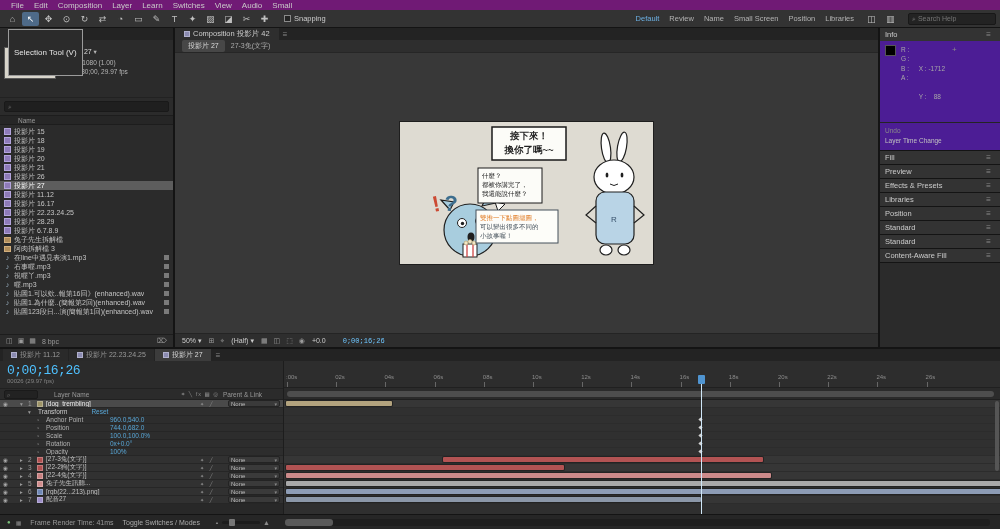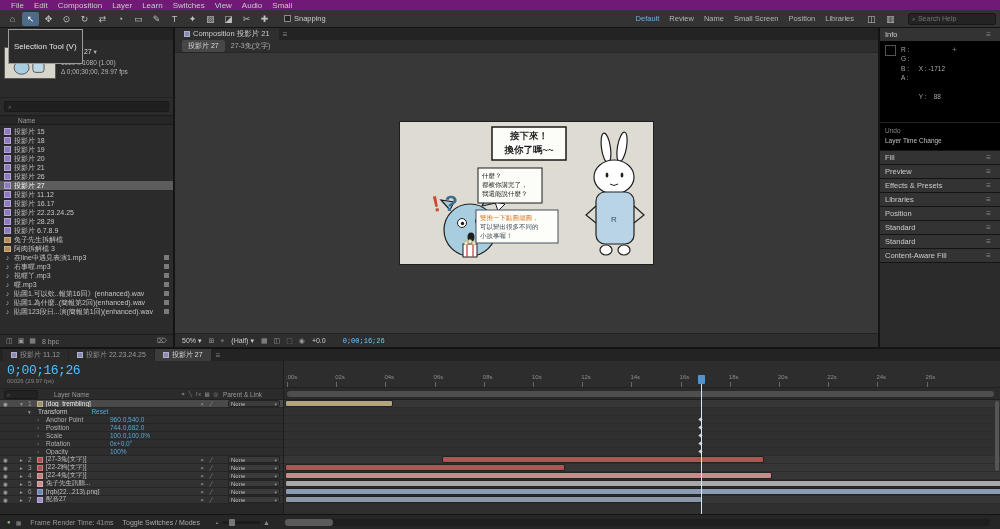--- a/index.html
+++ b/index.html
@@ -13,21 +13,21 @@
 .tool{width:17px;height:14px;text-align:center;line-height:14px;font-size:9px;color:#c0c0c0;border-radius:2px;flex:0 0 auto}
 .tool.active{background:#4e6a88;color:#fff}
 #snapping{display:flex;align-items:center;gap:3px;font-size:7.5px;color:#ccc;margin-left:10px}
 .cb{width:7px;height:7px;border:1px solid #8a8a8a;background:#242424;display:inline-block}
 #ws-area{margin-left:auto;display:flex;align-items:center;gap:9px;font-size:7.5px;color:#b3b3b3;white-space:nowrap}
 .ws.active{color:#6cb1e4}
 #tb-extra{display:flex;gap:2px}
 #help-search{width:88px;height:12px;background:#232323;border:1px solid #181818;border-radius:2px;display:flex;align-items:center;padding:0 3px;gap:2px;color:#8a8a8a;font-size:7px}
 #help-search input{flex:1;background:none;border:none;outline:none;color:#999;font-size:7px;font-family:"Liberation Sans",sans-serif;width:100%}
 
-#tooltip{position:absolute;top:29px;left:8px;z-index:60;background:#2b2b2b;border:1px solid #9b9b9b;color:#e4e4e4;font-size:8px;padding:12px 5px;white-space:nowrap}
+#tooltip{position:absolute;top:29px;left:8px;z-index:60;background:#2b2b2b;border:1px solid #9b9b9b;color:#e4e4e4;font-size:8px;padding:18px 5px;white-space:nowrap}
 
 #main{position:absolute;top:28px;left:0;right:0;height:319px;display:flex;gap:2px;background:#141414}
 
 #project-panel{width:173px;background:#2b2b2b;display:flex;flex-direction:column;overflow:hidden}
 .ptab-strip{height:12px;background:#232323;display:flex;flex:0 0 auto}
 .ptab{background:#2b2b2b;padding:0 9px;font-size:7.5px;line-height:12px;color:#bbb;max-width:72px;overflow:hidden;white-space:nowrap}
 .pprev{height:58px;flex:0 0 auto;display:flex;gap:5px;padding:7px 4px 4px;border-bottom:1px solid #222;align-items:flex-start}
 .pthumb{width:52px;height:32px;border:1px solid #5a5a5a;background:#d8d5cb;flex:0 0 auto}
 .pinfo{font-size:6.5px;color:#b5b5b5;line-height:1.5;overflow:hidden;white-space:nowrap}
 .pinfo .n{color:#ddd;font-size:7px}
@@ -52,21 +52,21 @@
 .crumbs{height:13px;flex:0 0 auto;display:flex;align-items:center;gap:6px;padding:0 7px;border-bottom:1px solid #262626;font-size:7px;color:#aaa}
 .chip{background:#474747;border-radius:2px;padding:1px 6px;color:#ddd}
 .viewer{flex:1;background:#383838;display:flex;align-items:center;justify-content:center}
 .canvas{width:253px;height:142px;box-shadow:0 0 0 1px #1e1e1e;display:block}
 .comp-controls{height:14px;flex:0 0 auto;background:#2e2e2e;border-top:1px solid #242424;display:flex;align-items:center;gap:7px;padding:0 7px;font-size:7px;color:#b8b8b8;white-space:nowrap}
 .ctrl{color:#ccc}
 .cicon{color:#9a9a9a;font-size:7px}
 .ctimecode{color:#6ec6ff;margin-left:10px;font-family:"Liberation Mono",monospace}
 
 #right-panel{width:120px;display:flex;flex-direction:column;gap:1px;background:#141414;overflow:hidden}
-.rp{background:#000000}
+.rp{background:#4c1d95}
 .rp-h{height:13px;background:#333;display:flex;align-items:center;justify-content:space-between;padding:0 5px;font-size:7.5px;color:#ccc;flex:0 0 auto}
 .info-body{display:flex;gap:5px;padding:4px 5px 2px}
 .iswatch{width:11px;height:11px;background:#000;border:1px solid #555;flex:0 0 auto}
 .chan{font-size:6.5px;color:#a8a8a8;line-height:1.45}
 .xy{font-size:6.5px;color:#a8a8a8;line-height:1.45;margin-left:4px;white-space:pre}
 .plus{color:#8a8a8a;font-size:8px;margin-left:2px}
 .undo{padding:3px 5px 5px;font-size:6.5px;line-height:1.45;border-top:1px solid #242424}
 .u1{color:#8a8a8a}
 .u2{color:#c0c0c0}
 #rp-list{display:flex;flex-direction:column;gap:1px}
@@ -318,21 +318,21 @@
         </span>
       <span>8 bpc</span>
       <span style="margin-left:auto">⌦</span>
     </div>
   </div>
 
   <div id="comp-panel">
     <div class="ctab-strip">
       <div class="ctab">
         <span class="tab-sq"></span>
-        <span>Composition 投影片 21</span>
+        <span>Composition 投影片 42</span>
       </div>
       <span class="hamb">≡</span>
     </div>
     <div class="crumbs">
       <span class="chip">投影片 27</span>
       <span>27-3兔(文字)</span>
     </div>
     <div class="viewer">
       <svg class="canvas" viewBox="0 0 253 142">
         <rect width="253" height="142" fill="#dedbd2"></rect>

